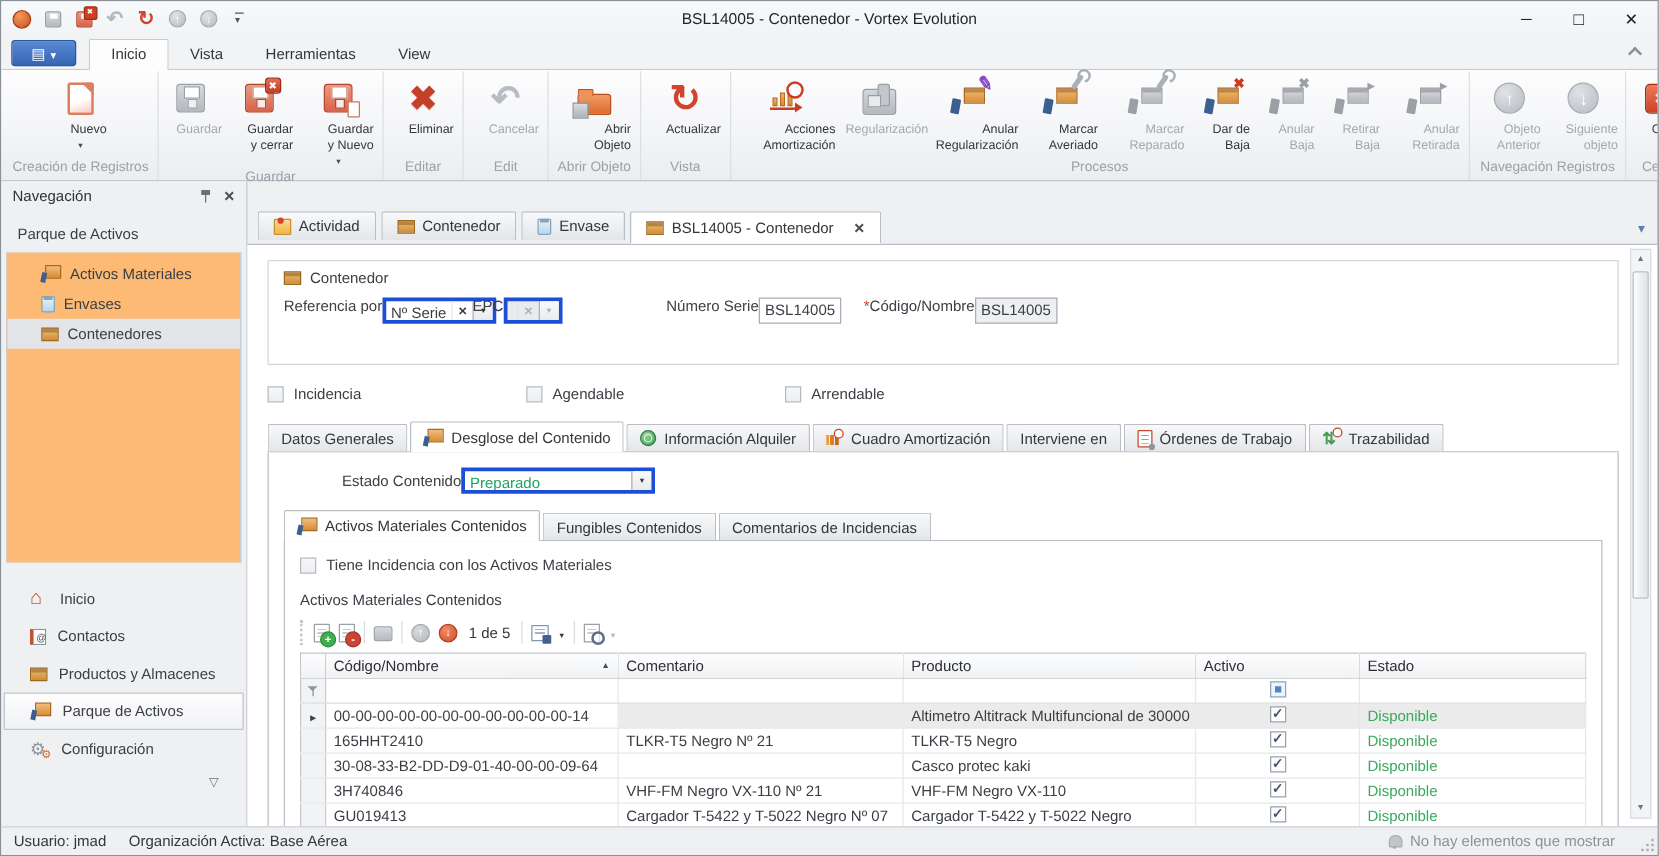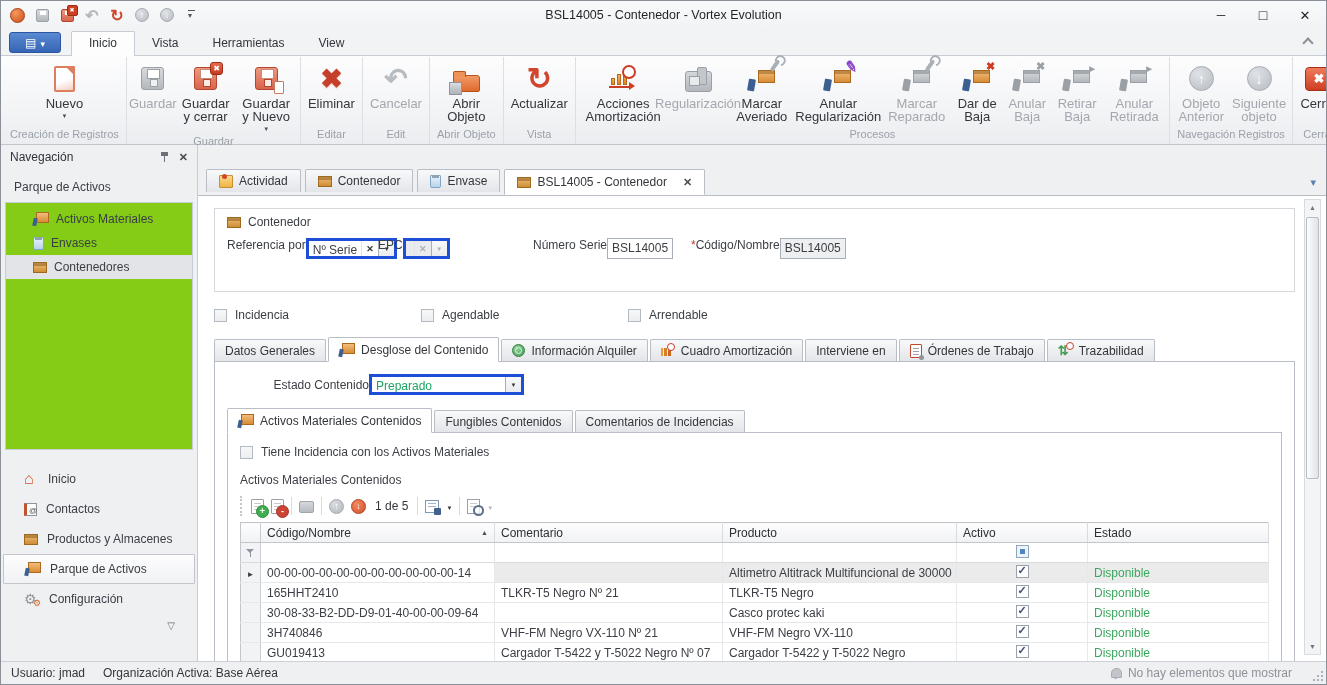--- a/index.html
+++ b/index.html
@@ -39,21 +39,21 @@
 .rtab.active{background:#fdfdfe;border:1px solid #c6ccd3;border-bottom:none;border-radius:2px 2px 0 0;margin-bottom:-1px;padding-bottom:6px;}
 .ribcol{margin-left:auto;margin-right:14px;margin-bottom:8px;width:8px;height:8px;border-left:2px solid #8a9097;border-top:2px solid #8a9097;transform:rotate(45deg);}
 
 
 .ribbon{height:90px;background:linear-gradient(#fdfdfe,#f3f4f6 60%,#ebedf0);border-top:1px solid #c6ccd3;border-bottom:1px solid #c2c7cd;display:flex;padding:1px 2px 0;flex:none;}
 .rgroup{display:flex;flex-direction:column;border-right:1px solid #dcdfe3;padding:0 3px;}
 .rbtns{flex:1;display:flex;align-items:flex-start;justify-content:center;}
 .rcap{height:17px;text-align:center;color:#9ba1a8;font-size:11px;line-height:15px;white-space:nowrap;padding:0 4px;}
 .rbtn{max-width:92px;min-width:46px;padding:3px 4px 0;display:flex;flex-direction:column;align-items:center;}
 .ric{height:37px;display:flex;align-items:center;justify-content:center;}
-.blabel{font-size:13px;line-height:13px;text-align:center;color:#33363b;}
+.blabel{font-size:10px;line-height:13px;text-align:right;color:#33363b;margin-left:13px;}
 .rbtn.disabled .blabel{color:#a3a8ae;}
 .darr::before{content:"▼";font-size:6px;color:#4a4f55;}
 .rbtn .darr{line-height:9px;}
 
 
 .ic-newdoc{width:21px;height:26px;background:linear-gradient(160deg,#ffffff 55%,#f6cdbf);border:2px solid #dd7e5e;border-radius:2px;position:relative;}
 .ic-newdoc::after{content:"";position:absolute;top:-2px;right:-2px;border:5px solid #dd7e5e;border-left-color:transparent;border-bottom-color:transparent;border-radius:0 2px 0 0;}
 .floppy{width:23px;height:23px;border-radius:3px;background:linear-gradient(#ec9a82,#d9634a);border:1px solid #b5452f;position:relative;}
 .floppy::before{content:"";position:absolute;left:5px;top:1px;width:11px;height:8px;background:#fff;border:1px solid #c98b79;}
 .floppy::after{content:"";position:absolute;left:8px;bottom:2px;width:6px;height:6px;background:#fbe9e4;border:1px solid #b5452f;}
@@ -139,21 +139,21 @@
 .xglyph::before{content:"✕";font-size:11px;color:#4a4f55;font-weight:bold;}
 .chev-dn-blue::before{content:"▾";color:#5b7fae;font-size:11px;}
 .chev-dn-gray::before{content:"▽";color:#6b7076;font-size:10px;}
 
 
 .main{flex:1;display:flex;min-height:0;}
 .sidebar{width:197px;flex:none;background:#eef0f2;border-right:1px solid #c6ccd3;display:flex;flex-direction:column;}
 .sbheader{height:24px;display:flex;align-items:center;gap:10px;padding:0 9px;}
 .sbtitle{flex:1;font-size:12px;color:#2f3338;}
 .sbsection{padding:11px 0 6px 13px;color:#3b3e44;}
-.sbtree{margin:2px 4px 0;border:1px solid #c6ccd3;background:#84cc16;height:248px;padding-top:4px;}
+.sbtree{margin:2px 4px 0;border:1px solid #c6ccd3;background:#fdba74;height:248px;padding-top:4px;}
 .titem{height:24px;display:flex;align-items:center;gap:7px;padding-left:27px;}
 .titem.sel{background:#e2e4e7;}
 .sbnav{margin-top:14px;}
 .nitem{height:30px;display:flex;align-items:center;gap:9px;padding-left:21px;margin:0 2px;}
 .nitem.sel{border:1px solid #c2c6cc;background:linear-gradient(#fdfdfe,#f1f2f4);border-radius:1px;}
 .sbchev{height:22px;display:flex;justify-content:flex-end;padding-right:22px;align-items:center;}
 
 
 .content{flex:1;display:flex;flex-direction:column;min-width:0;}
 .doctabs{height:27px;display:flex;align-items:flex-start;padding-left:8px;border-bottom:1px solid #b9bec6;position:relative;flex:none;margin-top:24px;}
@@ -425,34 +425,34 @@
           <span class="ric">
               <span class="ic-machine"></span>
             </span>
           <span class="blabel">Regularización</span>
         </div>
         <div class="rbtn">
           <span class="ric">
               <span class="cubewrap">
                 <span class="cube"></span>
                 <span class="hand"></span>
-                <span class="wrench"></span>
-              </span>
-            </span>
-          <span class="blabel">Marcar Averiado</span>
+                <span class="cbadge pen"></span>
+              </span>
+            </span>
+          <span class="blabel">Anular Regularización</span>
         </div>
         <div class="rbtn">
           <span class="ric">
               <span class="cubewrap">
                 <span class="cube"></span>
                 <span class="hand"></span>
-                <span class="cbadge pen"></span>
-              </span>
-            </span>
-          <span class="blabel">Anular Regularización</span>
+                <span class="wrench"></span>
+              </span>
+            </span>
+          <span class="blabel">Marcar Averiado</span>
         </div>
         <div class="rbtn disabled">
           <span class="ric">
               <span class="cubewrap gray">
                 <span class="cube"></span>
                 <span class="hand"></span>
                 <span class="wrench"></span>
               </span>
             </span>
           <span class="blabel">Marcar Reparado</span>

